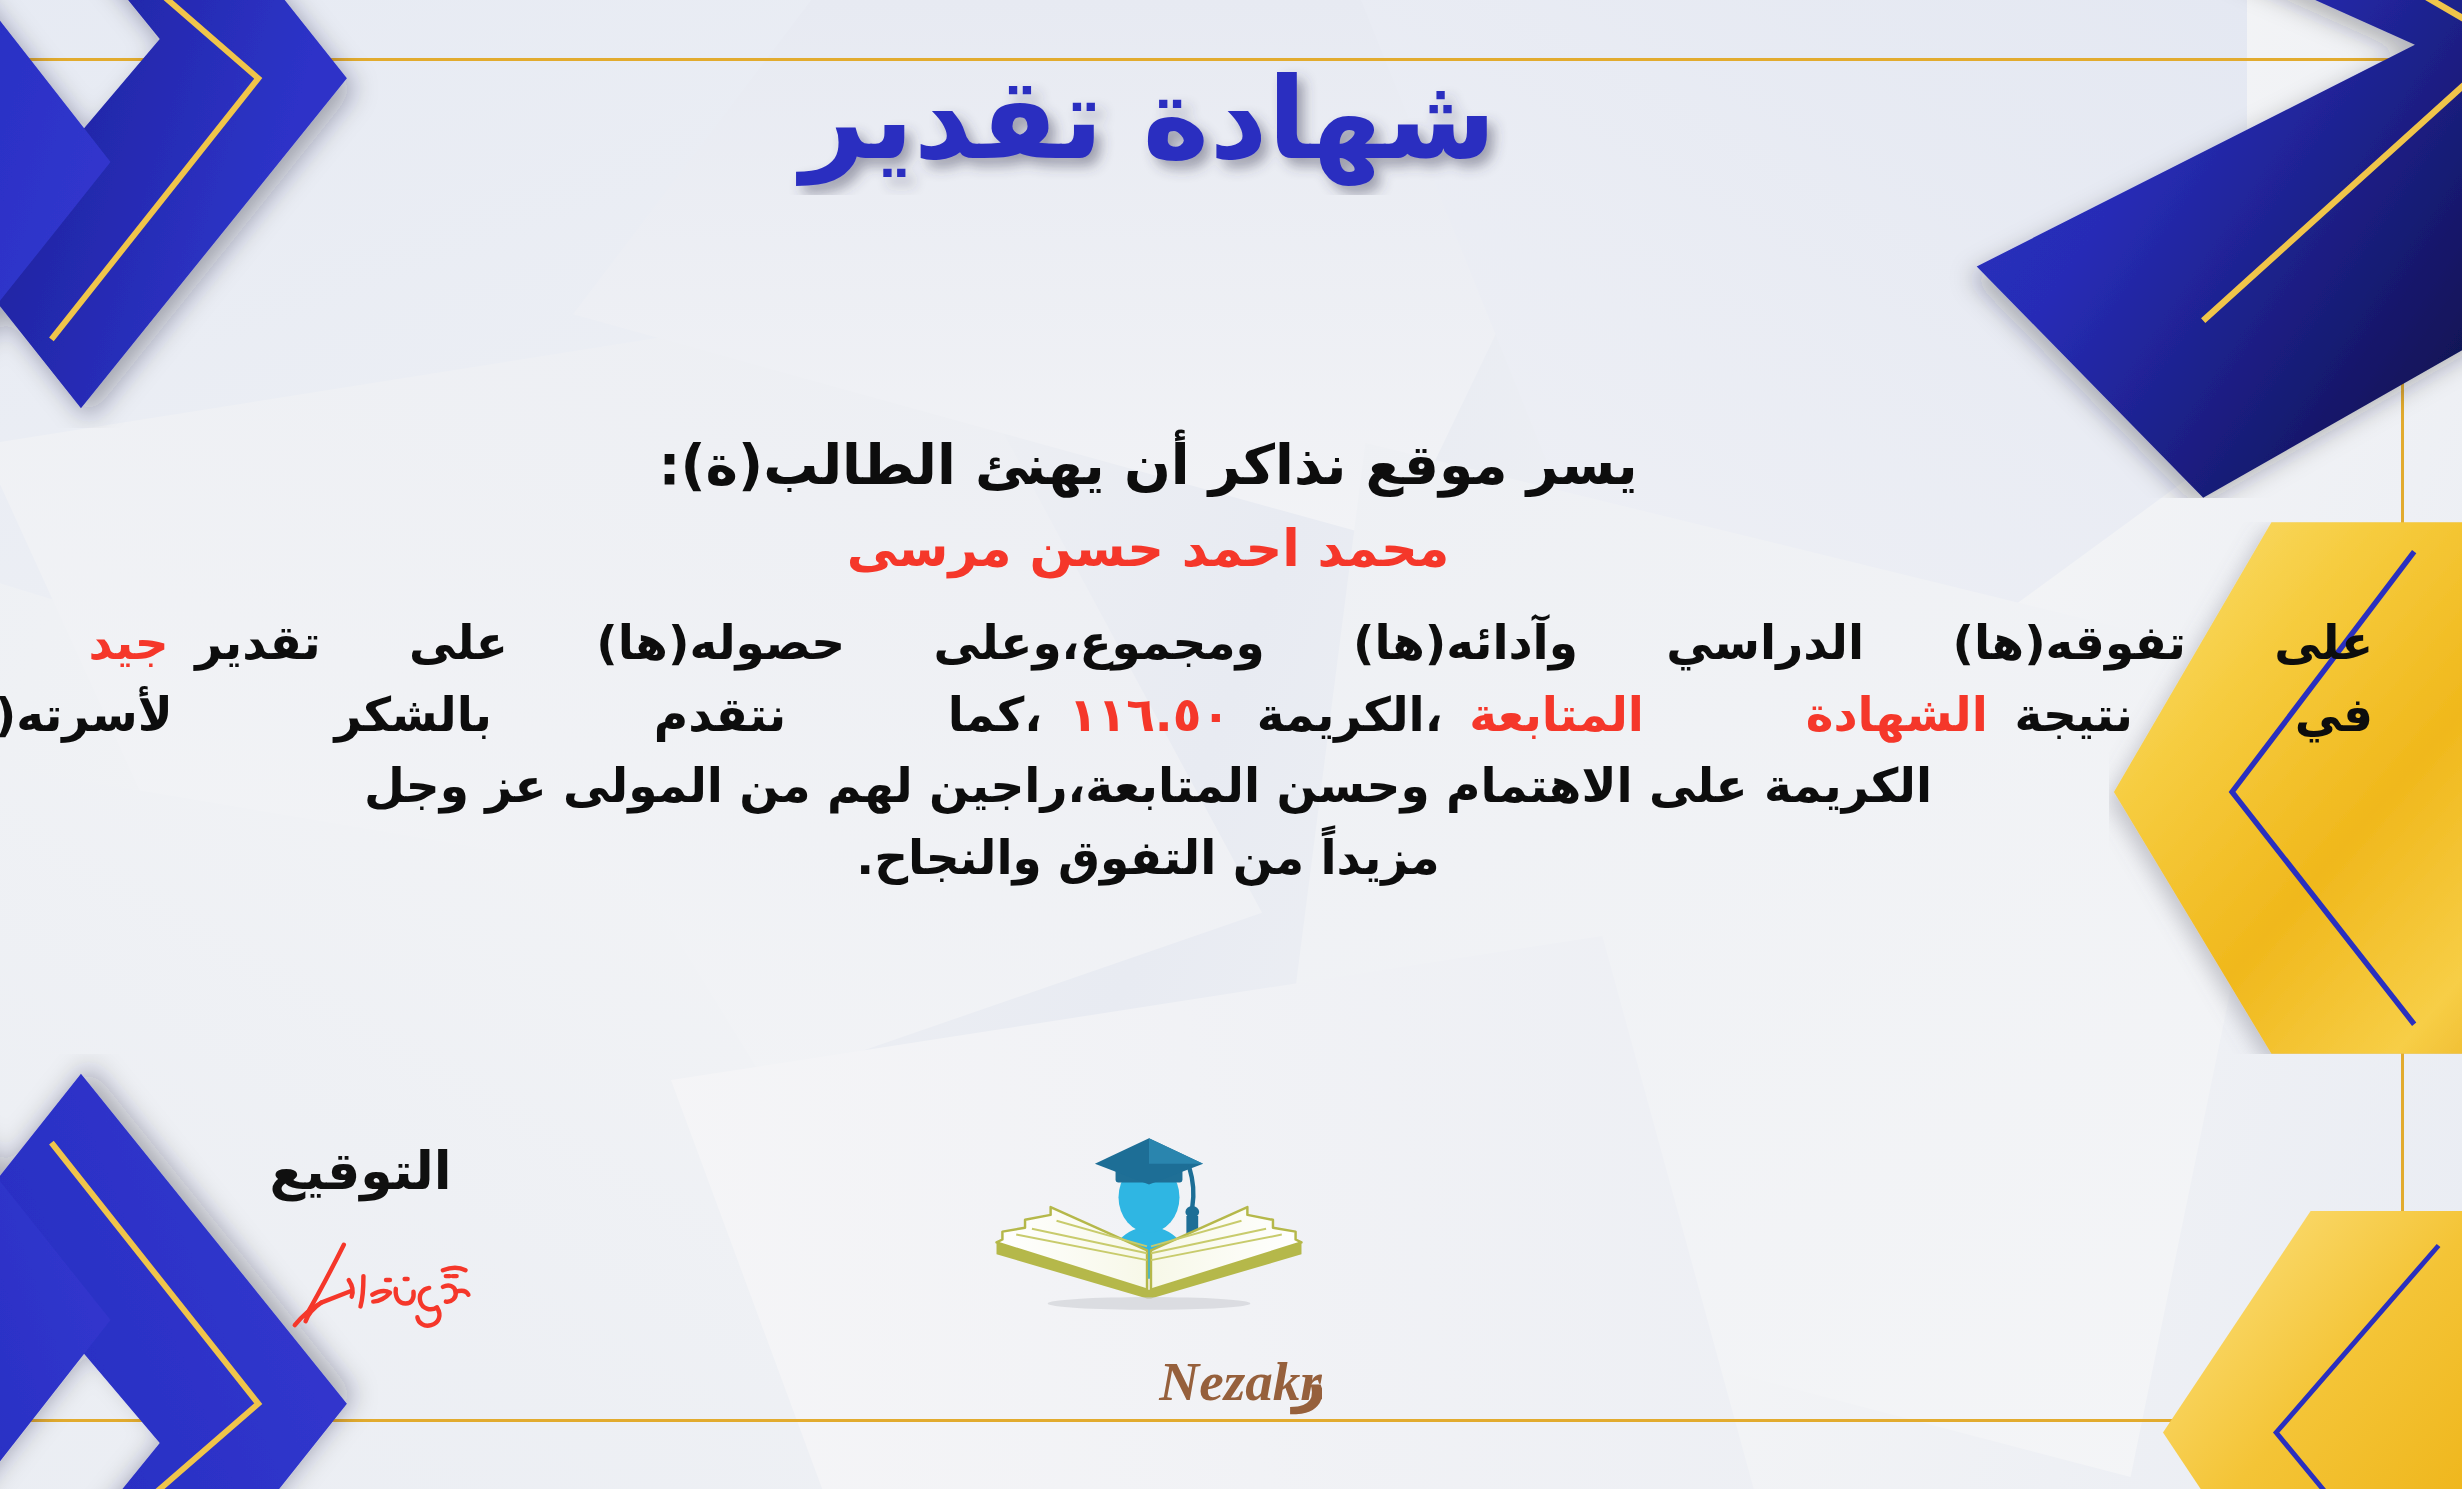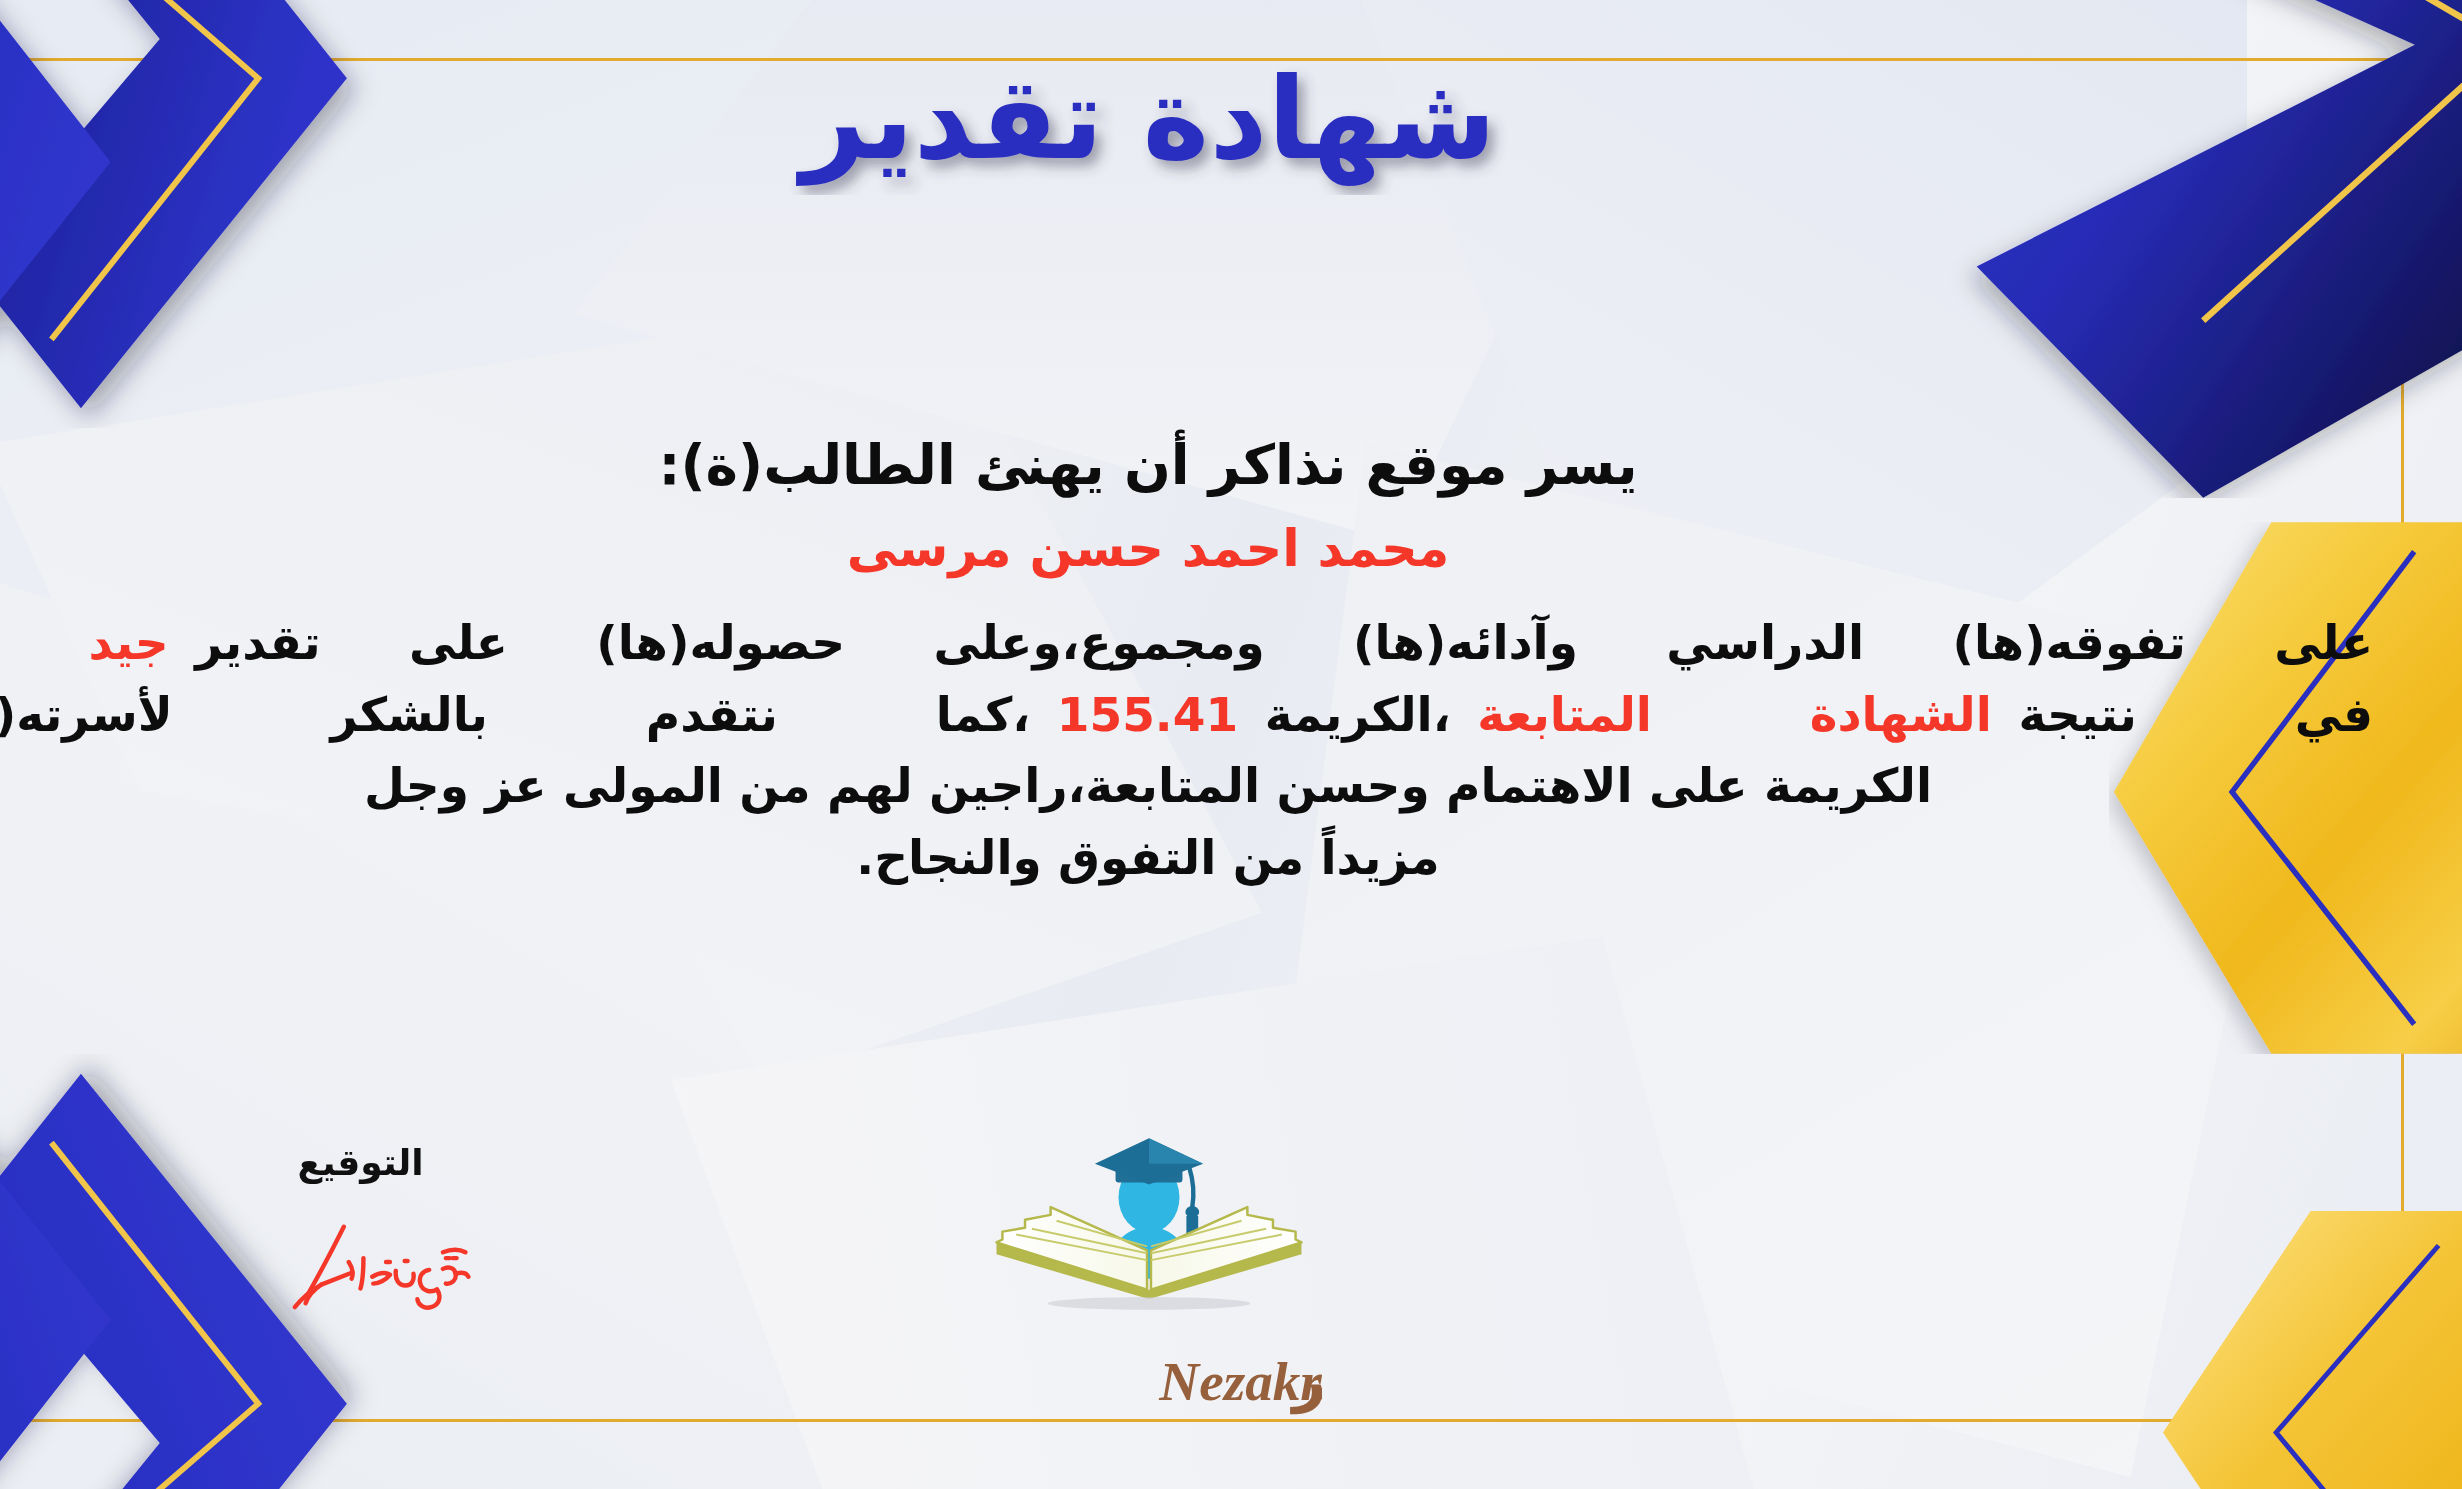--- a/index.html
+++ b/index.html
@@ -128,21 +128,21 @@
   
   .sig-block {
     position: absolute;
     left: 374px;
     top: 1143px;
     width: 305px;
     text-align: center;
     direction: rtl;
   }
   .sig-label {
-    font-size: 36px;
+    font-size: 52px;
     font-weight: 700;
     color: #101010;
     line-height: 1.1;
     margin: 0;
   }
   .sig-mark {
     margin-top: 28.6px;
   }
 
   
@@ -281,21 +281,21 @@
 
   <div class="body-block">
 
     <p class="intro-line">يسر موقع نذاكر أن يهنئ الطالب(ة):</p>
 
     <p class="student-name">محمد احمد حسن مرسى</p>
 
     <p class="para">
       <span class="para-line line-1"><span>على تفوقه(ها) الدراسي وآدائه(ها) ومجموع،وعلى حصوله(ها) على تقدير</span><span class="sp-wide"></span><span class="hl">جيد جداً</span></span>
 
-      <span class="para-line line-2"><span>في نتيجة</span><span class="sp-wide"></span><span class="hl">الشهادة المتابعة</span><span class="sp-wide"></span><span>،الكريمة</span><span class="sp-wide"></span><span class="hl">155.41</span><span class="sp-wide"></span><span>،كما نتقدم بالشكر لأسرته(ها)</span></span>
+      <span class="para-line line-2"><span>في نتيجة</span><span class="sp-wide"></span><span class="hl">الشهادة المتابعة</span><span class="sp-wide"></span><span>،الكريمة</span><span class="sp-wide"></span><span class="hl">١١٦.٥٠</span><span class="sp-wide"></span><span>،كما نتقدم بالشكر لأسرته(ها)</span></span>
 
       <span class="para-line">الكريمة على الاهتمام وحسن المتابعة،راجين لهم من المولى عز وجل</span>
       <span class="para-line">مزيداً من التفوق والنجاح.</span>
     </p>
   </div>
 
   <div class="sig-block">
     <p class="sig-label">التوقيع</p>
     <div class="sig-mark">
       <svg width="227" height="103" viewBox="0 0 460 210">

